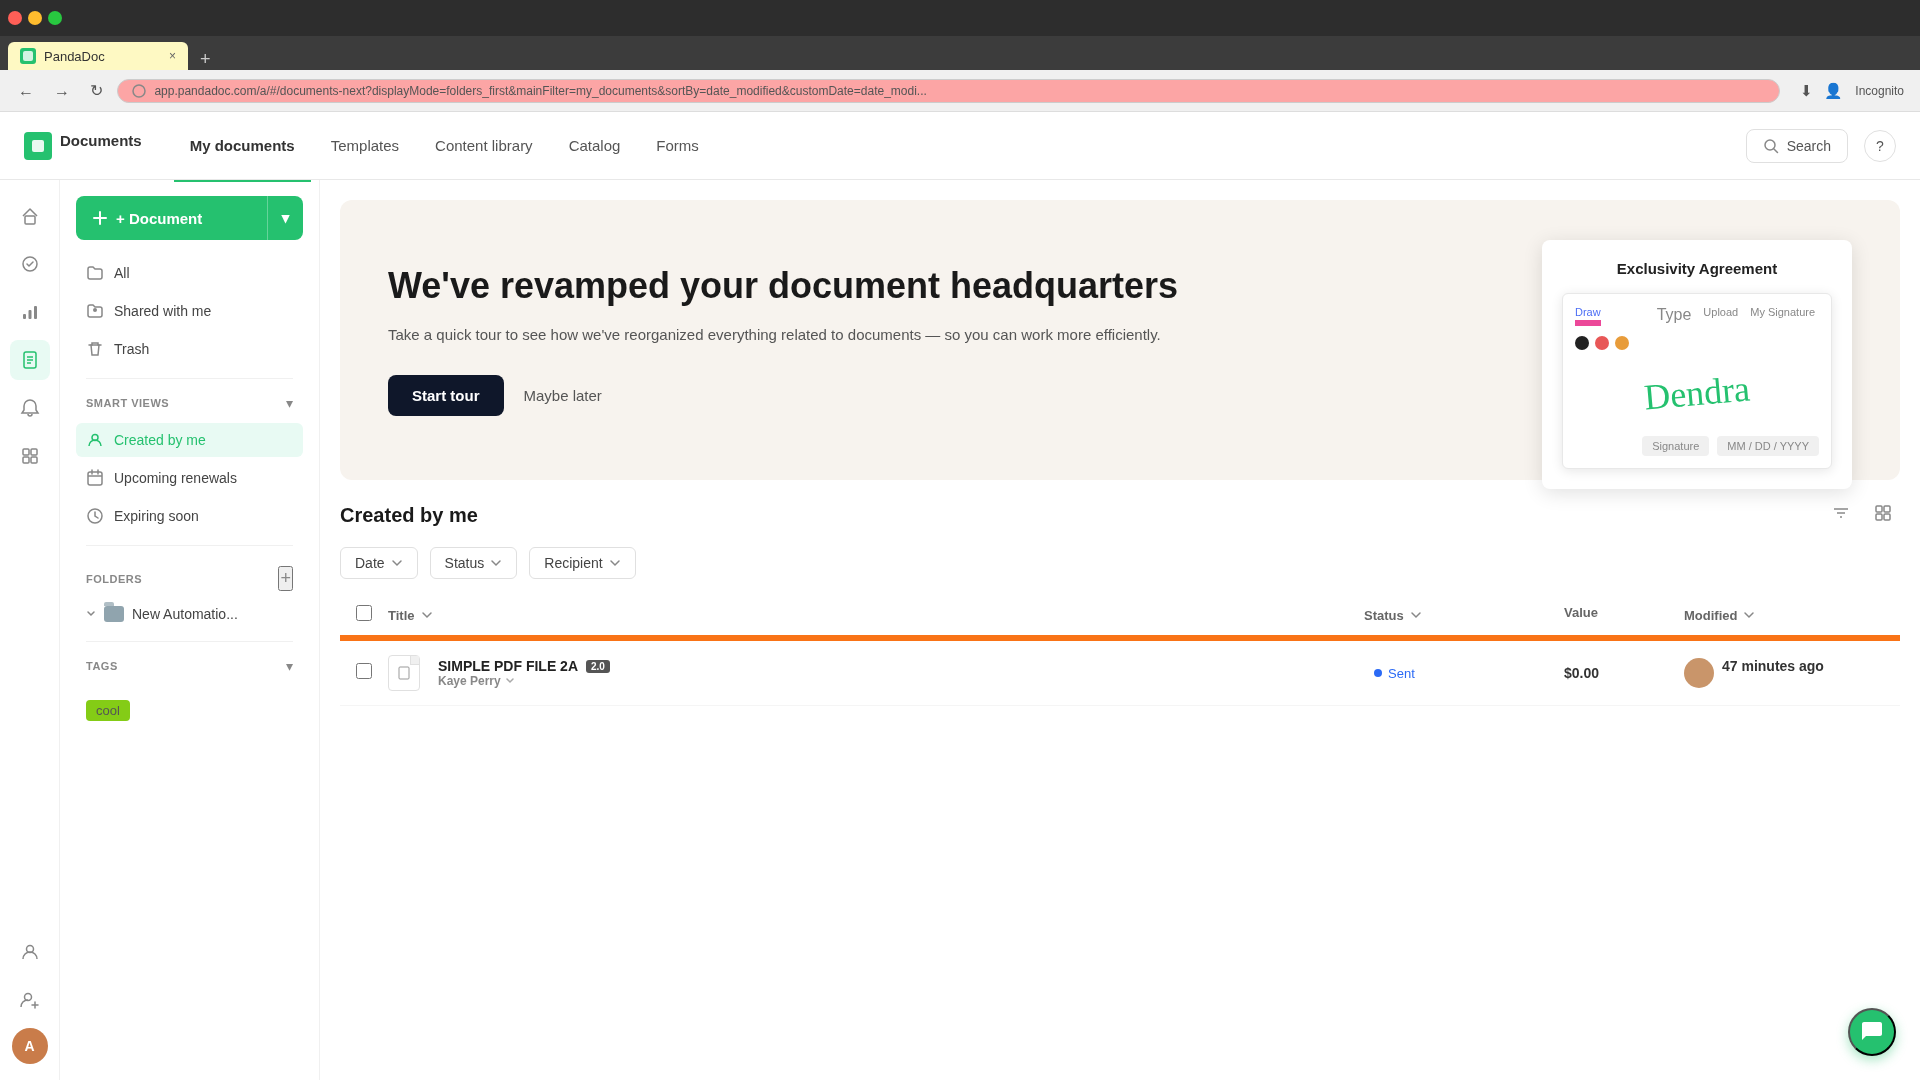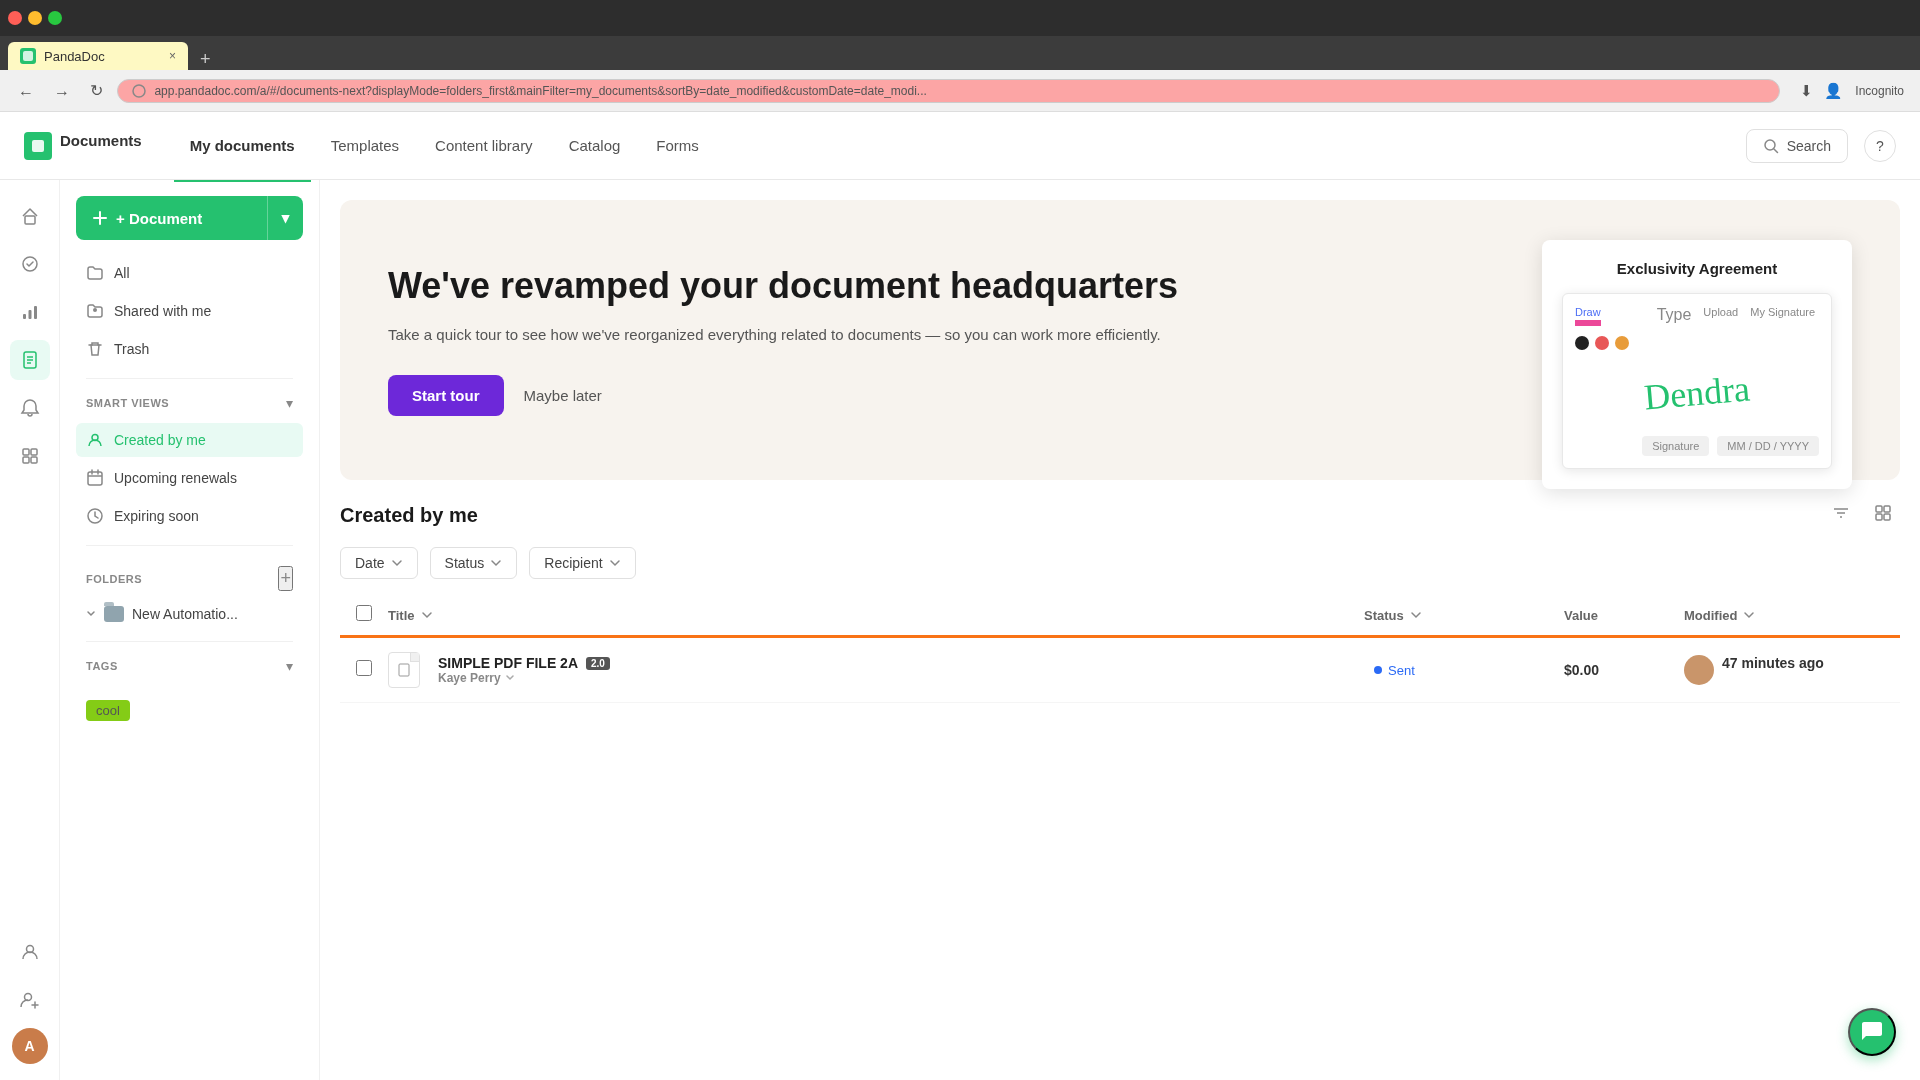--- a/index.html
+++ b/index.html
@@ -68,34 +68,34 @@
 
     
     .main-area { flex: 1; overflow-y: auto; padding: 0; background: #fff; }
 
     
     .hero-banner { background: #f7f3ee; margin: 20px; border-radius: 12px; padding: 40px 48px; display: flex; align-items: center; gap: 40px; min-height: 240px; }
     .hero-text { flex: 1; }
     .hero-title { font-size: 36px; font-weight: 800; color: #1a1a1a; line-height: 1.2; margin-bottom: 16px; }
     .hero-subtitle { font-size: 15px; color: #555; line-height: 1.6; margin-bottom: 28px; }
     .hero-actions { display: flex; align-items: center; gap: 20px; }
-    .start-tour-btn { background: #6d28d9; color: white; border: none; border-radius: 8px; padding: 12px 24px; font-size: 15px; font-weight: 600; cursor: pointer; }
+    .start-tour-btn { background: #0f172a; color: white; border: none; border-radius: 8px; padding: 12px 24px; font-size: 15px; font-weight: 600; cursor: pointer; }
     .maybe-later-btn { background: none; border: none; font-size: 15px; color: #555; cursor: pointer; }
     .hero-image { width: 380px; height: 200px; position: relative; }
 
     
     .doc-list-area { padding: 0 20px 20px; }
     .doc-list-header { display: flex; align-items: center; justify-content: space-between; margin-bottom: 16px; }
     .doc-list-title { font-size: 20px; font-weight: 700; color: #1a1a1a; }
     .doc-list-actions { display: flex; gap: 8px; }
     .doc-action-btn { background: none; border: none; cursor: pointer; color: #888; font-size: 18px; padding: 4px 8px; }
     .filter-bar { display: flex; gap: 12px; margin-bottom: 16px; }
     .filter-btn { display: flex; align-items: center; gap: 6px; padding: 7px 14px; border: 1px solid #e0e0e0; border-radius: 6px; background: #fff; cursor: pointer; font-size: 14px; color: #444; }
     .filter-btn svg { width: 12px; height: 12px; }
-    .table-header { display: flex; align-items: center; padding: 10px 16px; border-bottom: 3px solid #f97316; }
+    .table-header { display: flex; padding: 10px 16px; border-bottom: 6px solid #f97316; }
     .table-check { width: 32px; }
     .table-title-col { flex: 1; display: flex; align-items: center; gap: 6px; font-size: 13px; color: #666; font-weight: 600; }
     .table-status-col { width: 200px; display: flex; align-items: center; gap: 6px; font-size: 13px; color: #666; font-weight: 600; }
     .table-value-col { width: 120px; font-size: 13px; color: #666; font-weight: 600; }
     .table-modified-col { width: 200px; display: flex; align-items: center; gap: 6px; font-size: 13px; color: #666; font-weight: 600; }
     .doc-row { display: flex; align-items: center; padding: 14px 16px; border-bottom: 1px solid #f5f5f5; }
     .doc-file-icon { width: 32px; height: 36px; border: 1px solid #e0e0e0; border-radius: 4px; display: flex; align-items: center; justify-content: center; font-size: 10px; color: #888; margin-right: 12px; background: #fff; position: relative; }
     .doc-file-icon::after { content: ''; position: absolute; top: 0; right: 0; width: 8px; height: 8px; background: #f0f0f0; border-left: 1px solid #e0e0e0; border-bottom: 1px solid #e0e0e0; }
     .doc-name { font-size: 14px; font-weight: 600; color: #222; }
     .doc-subtitle { font-size: 12px; color: #888; display: flex; align-items: center; gap: 4px; }

